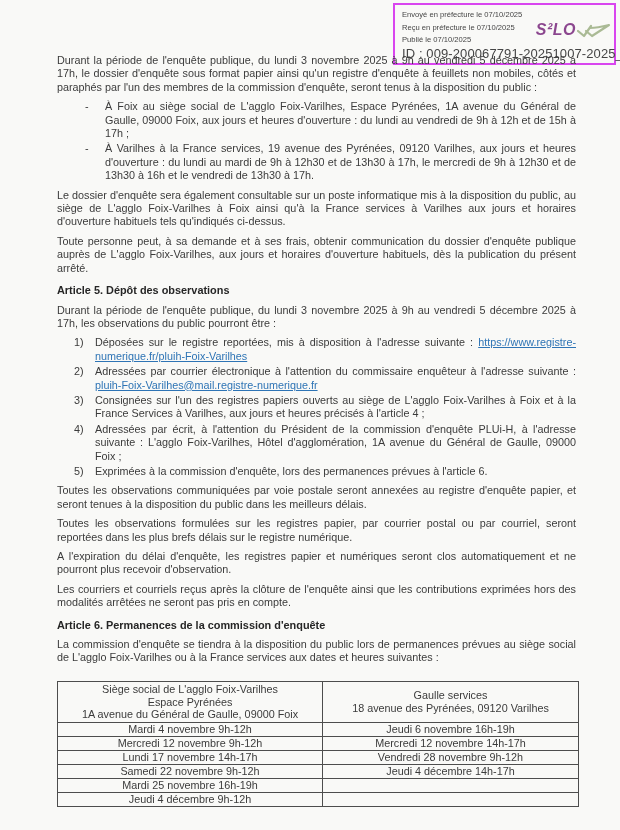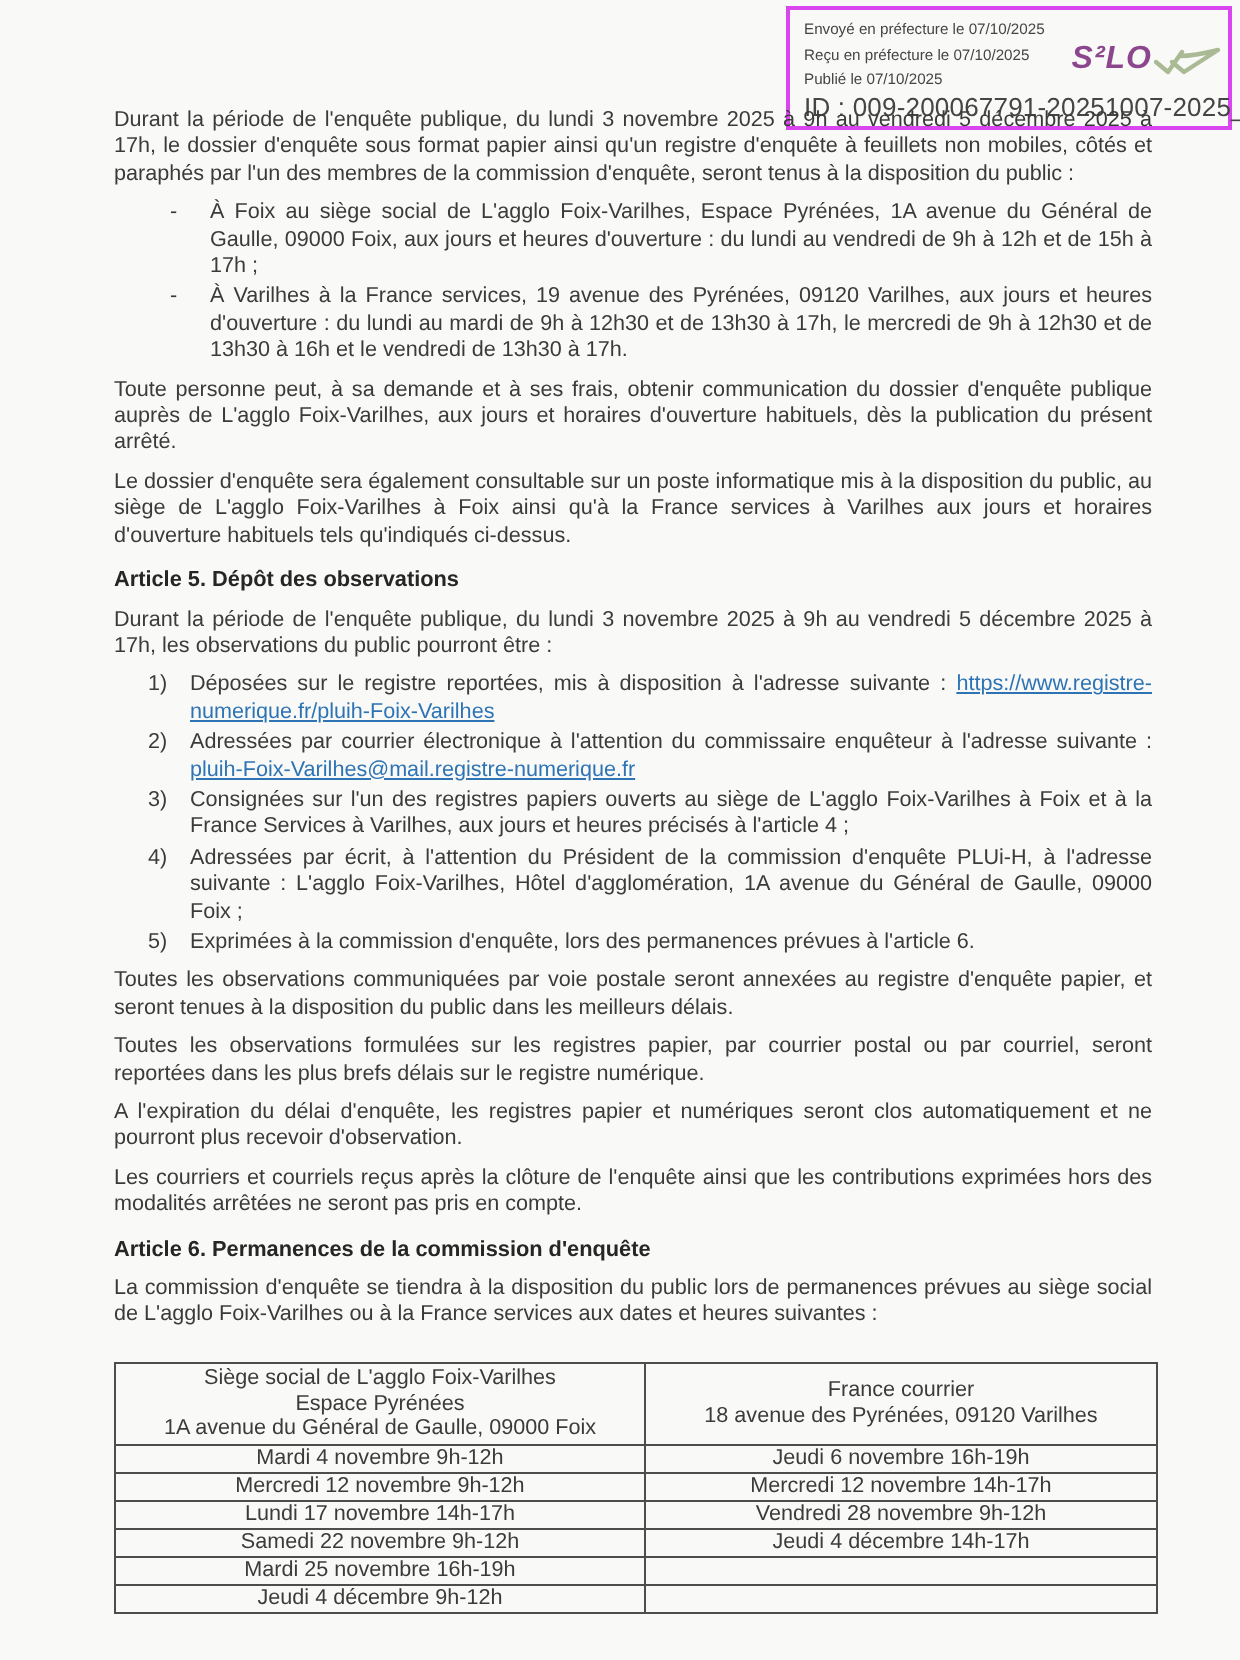--- a/index.html
+++ b/index.html
@@ -124,22 +124,22 @@
 
   <div class="content">
 
     <p class="para">Durant la période de l'enquête publique, du lundi 3 novembre 2025 à 9h au vendredi 5 décembre 2025 à 17h, le dossier d'enquête sous format papier ainsi qu'un registre d'enquête à feuillets non mobiles, côtés et paraphés par l'un des membres de la commission d'enquête, seront tenus à la disposition du public :</p>
 
     <ul class="dash-list">
       <li>À Foix au siège social de L'agglo Foix-Varilhes, Espace Pyrénées, 1A avenue du Général de Gaulle, 09000 Foix, aux jours et heures d'ouverture : du lundi au vendredi de 9h à 12h et de 15h à 17h ;</li>
       <li>À Varilhes à la France services, 19 avenue des Pyrénées, 09120 Varilhes, aux jours et heures d'ouverture : du lundi au mardi de 9h à 12h30 et de 13h30 à 17h, le mercredi de 9h à 12h30 et de 13h30 à 16h et le vendredi de 13h30 à 17h.</li>
     </ul>
 
+    <p class="para">Le dossier d'enquête sera également consultable sur un poste informatique mis à la disposition du public, au siège de L'agglo Foix-Varilhes à Foix ainsi qu'à la France services à Varilhes aux jours et horaires d'ouverture habituels tels qu'indiqués ci-dessus.</p>
     <p class="para">Toute personne peut, à sa demande et à ses frais, obtenir communication du dossier d'enquête publique auprès de L'agglo Foix-Varilhes, aux jours et horaires d'ouverture habituels, dès la publication du présent arrêté.</p>
-    <p class="para">Le dossier d'enquête sera également consultable sur un poste informatique mis à la disposition du public, au siège de L'agglo Foix-Varilhes à Foix ainsi qu'à la France services à Varilhes aux jours et horaires d'ouverture habituels tels qu'indiqués ci-dessus.</p>
 
     <div class="article-heading">Article 5. Dépôt des observations</div>
     <p class="para">Durant la période de l'enquête publique, du lundi 3 novembre 2025 à 9h au vendredi 5 décembre 2025 à 17h, les observations du public pourront être :</p>
 
     <ol class="num-list">
       <li>
         <span class="num-marker">1)</span><span>Déposées sur le registre reportées, mis à disposition à l'adresse suivante : </span><a class="doc-link">https://www.registre-numerique.fr/pluih-Foix-Varilhes</a>
       </li>
       <li>
         <span class="num-marker">2)</span><span>Adressées par courrier électronique à l'attention du commissaire enquêteur à l'adresse suivante : </span><a class="doc-link">pluih-Foix-Varilhes@mail.registre-numerique.fr</a>
@@ -169,21 +169,21 @@
           <col class="c2">
         </colgroup>
       <thead>
         <tr>
           <th>
             <div>Siège social de L'agglo Foix-Varilhes</div>
             <div>Espace Pyrénées</div>
             <div>1A avenue du Général de Gaulle, 09000 Foix</div>
           </th>
           <th>
-            <div>France courrier</div>
+            <div>Gaulle services</div>
             <div>18 avenue des Pyrénées, 09120 Varilhes</div>
           </th>
         </tr>
       </thead>
       <tbody>
         <tr>
           <td>Mardi 4 novembre 9h-12h</td>
           <td>Jeudi 6 novembre 16h-19h</td>
         </tr>
         <tr>

